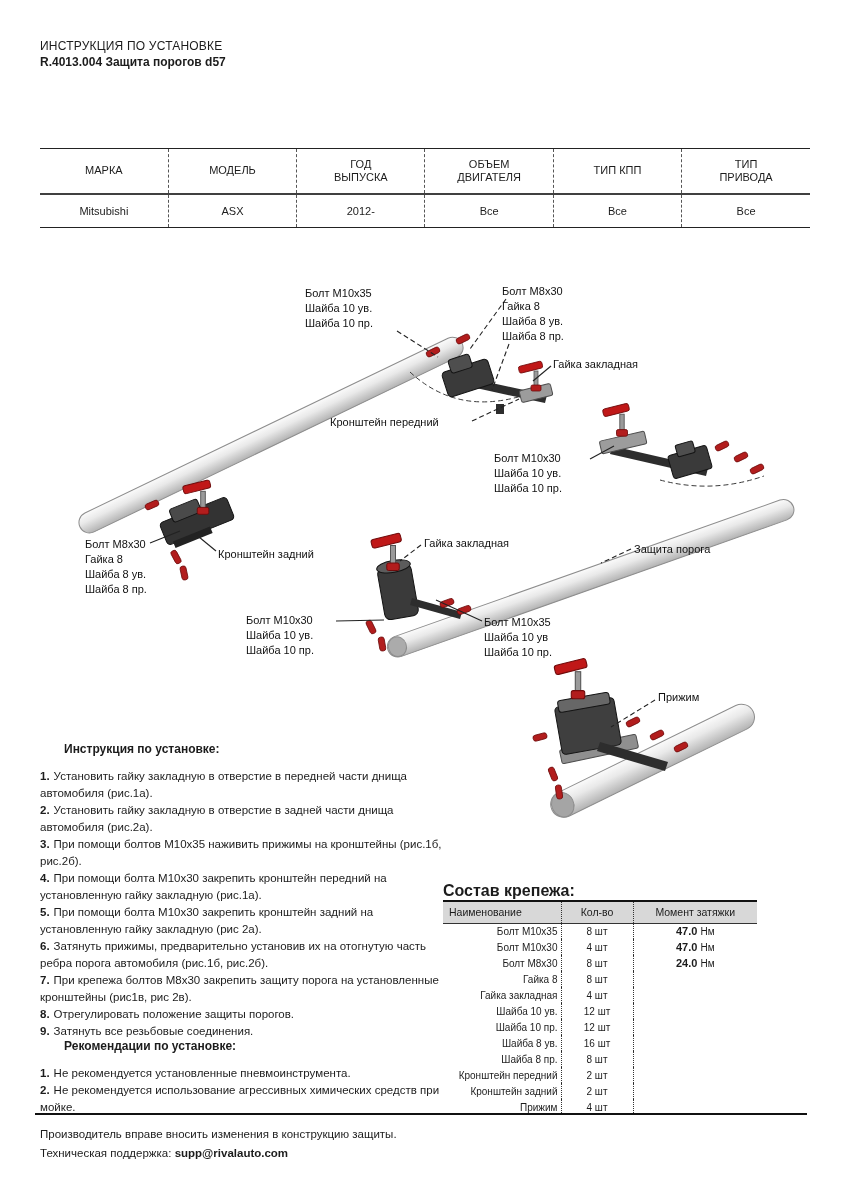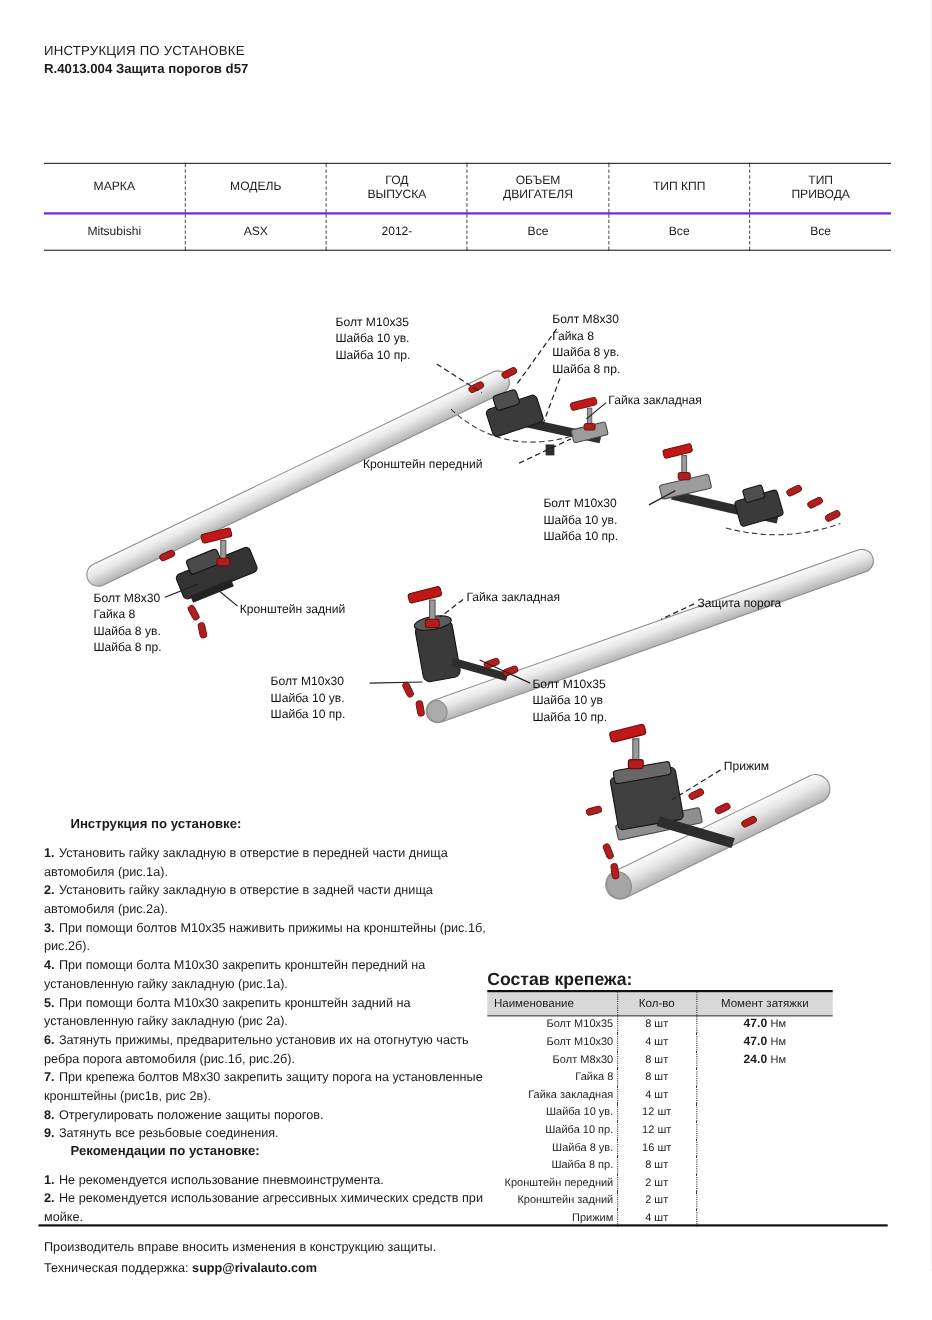--- a/index.html
+++ b/index.html
@@ -10,21 +10,21 @@
   .doc-header{position:absolute;left:40px;top:38px;font-size:12px;line-height:16px;}
   .doc-header .l1{font-weight:normal;letter-spacing:.2px;}
   .doc-header .l2{font-weight:bold;}
 
   
   table.vtable{position:absolute;left:40px;top:148px;width:770px;border-collapse:collapse;table-layout:fixed;
                font-size:11px;}
   table.vtable th, table.vtable td{font-weight:normal;text-align:center;vertical-align:middle;
                border-left:1px dashed #555;padding:0;}
   table.vtable th:first-child, table.vtable td:first-child{border-left:none;}
-  table.vtable thead tr{height:45px;border-top:1px solid #222;border-bottom:2px solid #6d28d9;margin-top:21px;}
+  table.vtable thead tr{height:45px;border-top:1px solid #222;border-bottom:2px solid #404040;margin-top:21px;}
   table.vtable tbody tr{height:34px;border-bottom:1px solid #222;}
   .pre{white-space:pre-line;line-height:13px;}
 
   
   svg.diagram{position:absolute;left:0;top:258px;width:847px;height:570px;}
   .ld{stroke:#222;stroke-width:1.1;fill:none;stroke-dasharray:5 3;}
   .ls{stroke:#222;stroke-width:1.1;fill:none;}
   .dlabel{position:absolute;font-size:11px;line-height:15px;white-space:pre-line;color:#111;}
   .dl1{left:305px;top:286px;}   .dl2{left:502px;top:284px;}
   .dl3{left:553px;top:357px;}   .dl4{left:330px;top:415px;}
@@ -259,21 +259,21 @@
     <div class="item"><span class="n">4.</span><span>При помощи болта М10х30 закрепить кронштейн передний на установленную гайку закладную (рис.1а).</span></div>
     <div class="item"><span class="n">5.</span><span>При помощи болта М10х30 закрепить кронштейн задний на установленную гайку закладную (рис 2а).</span></div>
     <div class="item"><span class="n">6.</span><span>Затянуть прижимы, предварительно установив их на отогнутую часть ребра порога автомобиля (рис.1б, рис.2б).</span></div>
     <div class="item"><span class="n">7.</span><span>При крепежа болтов М8х30 закрепить защиту порога на установленные кронштейны (рис1в, рис 2в).</span></div>
     <div class="item"><span class="n">8.</span><span>Отрегулировать положение защиты порогов.</span></div>
     <div class="item"><span class="n">9.</span><span>Затянуть все резьбовые соединения.</span></div>
   </div>
 
   <div class="recs">
     <div class="hd">Рекомендации по установке:</div>
-    <div class="item"><span class="n">1.</span><span>Не рекомендуется использование пневмоинструмента.</span></div>
+    <div class="item"><span class="n">1.</span><span>Не рекомендуется установленные пневмоинструмента.</span></div>
     <div class="item"><span class="n">2.</span><span>Не рекомендуется использование агрессивных химических средств при мойке.</span></div>
   </div>
 
   <div class="ftitle">Состав крепежа:</div>
   <table class="ftable">
     <colgroup>
         <col class="c1">
         <col class="c2">
         <col class="c3">
       </colgroup>

